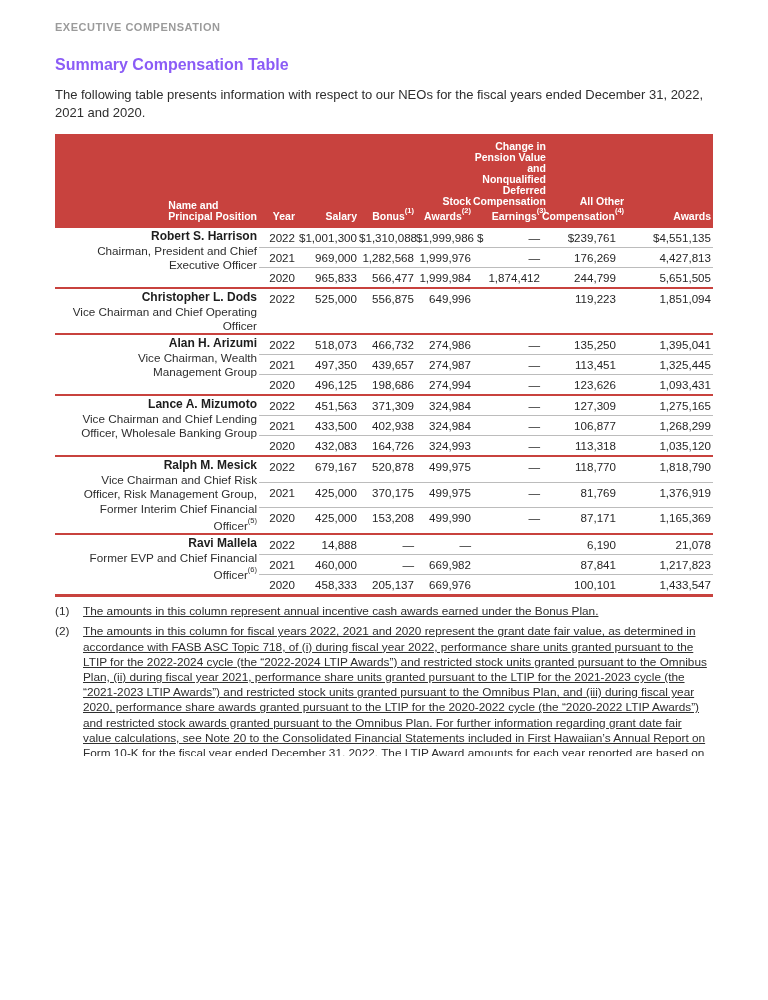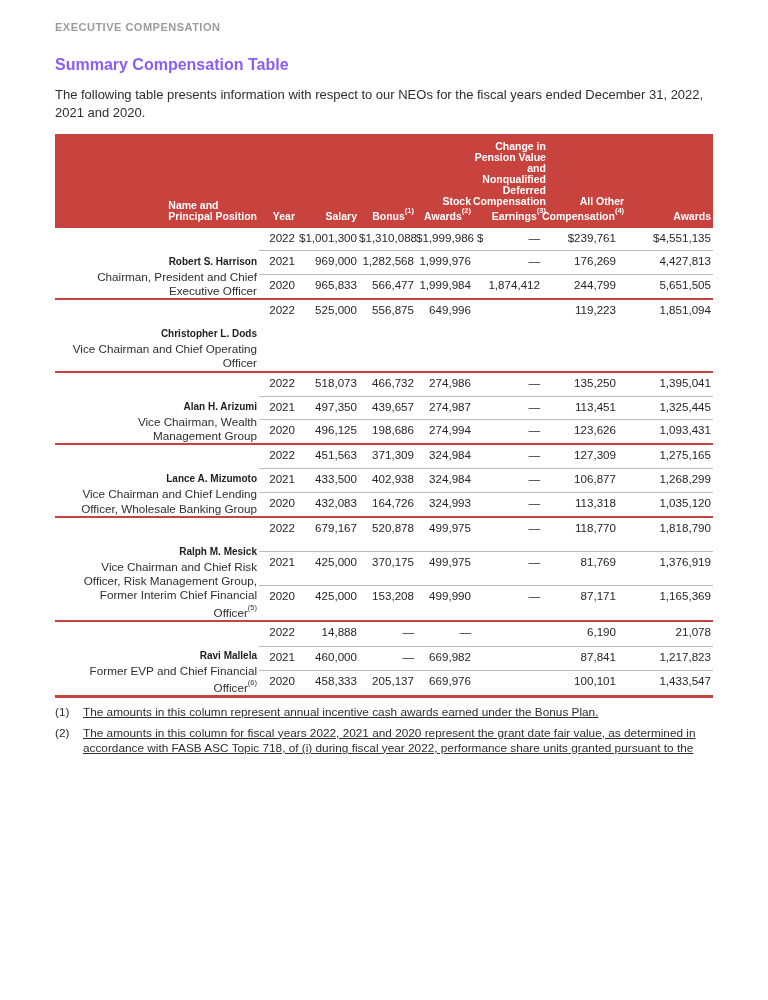--- a/index.html
+++ b/index.html
@@ -24,21 +24,21 @@
   .hblk { display:inline-block; text-align:right; white-space:pre-line; }
   th.th-name .hblk { text-align:left; }
   th.th-total { padding-right:19px; }
   sup.mk { font-size:7.5px; font-weight:bold; position:relative; top:-2px; }
 
   table.sct tbody td {
     vertical-align:top; padding:0 2px 0 0; font-size:11.6px; line-height:19px;
     text-align:right; white-space:nowrap; color:#262626;
   }
   td.name { text-align:left; padding:2px 0 2px 1px; white-space:normal; }
-  td.name .nm { font-size:10px; font-weight:bold; line-height:16px; color:#1d1d1d;margin-top:26px; }
+  td.name .nm { font-size:12px; font-weight:bold; line-height:16px; color:#1d1d1d; }
   td.name .pos { font-size:11.7px; line-height:14.3px; padding-left:13px; white-space:pre-line; color:#2e2e2e; }
   td.name .pos sup { font-size:7.5px; position:relative; top:-2px; }
   td.total { padding-right:19px;margin-top:48px; }
   tr.hr td:not(.name) { border-bottom:1px solid #bcbcbc; }
   tbody.grp + tbody.grp { border-top:2px solid #c8423e; }
   td.pension { position:relative; }
   td.pension .ds { position:absolute; left:4px; top:0; }
 
   .fns { margin-top:7px; }
   .fn { display:flex; margin-top:5px; font-size:11.8px; line-height:15.2px; color:#2e2e2e; }

